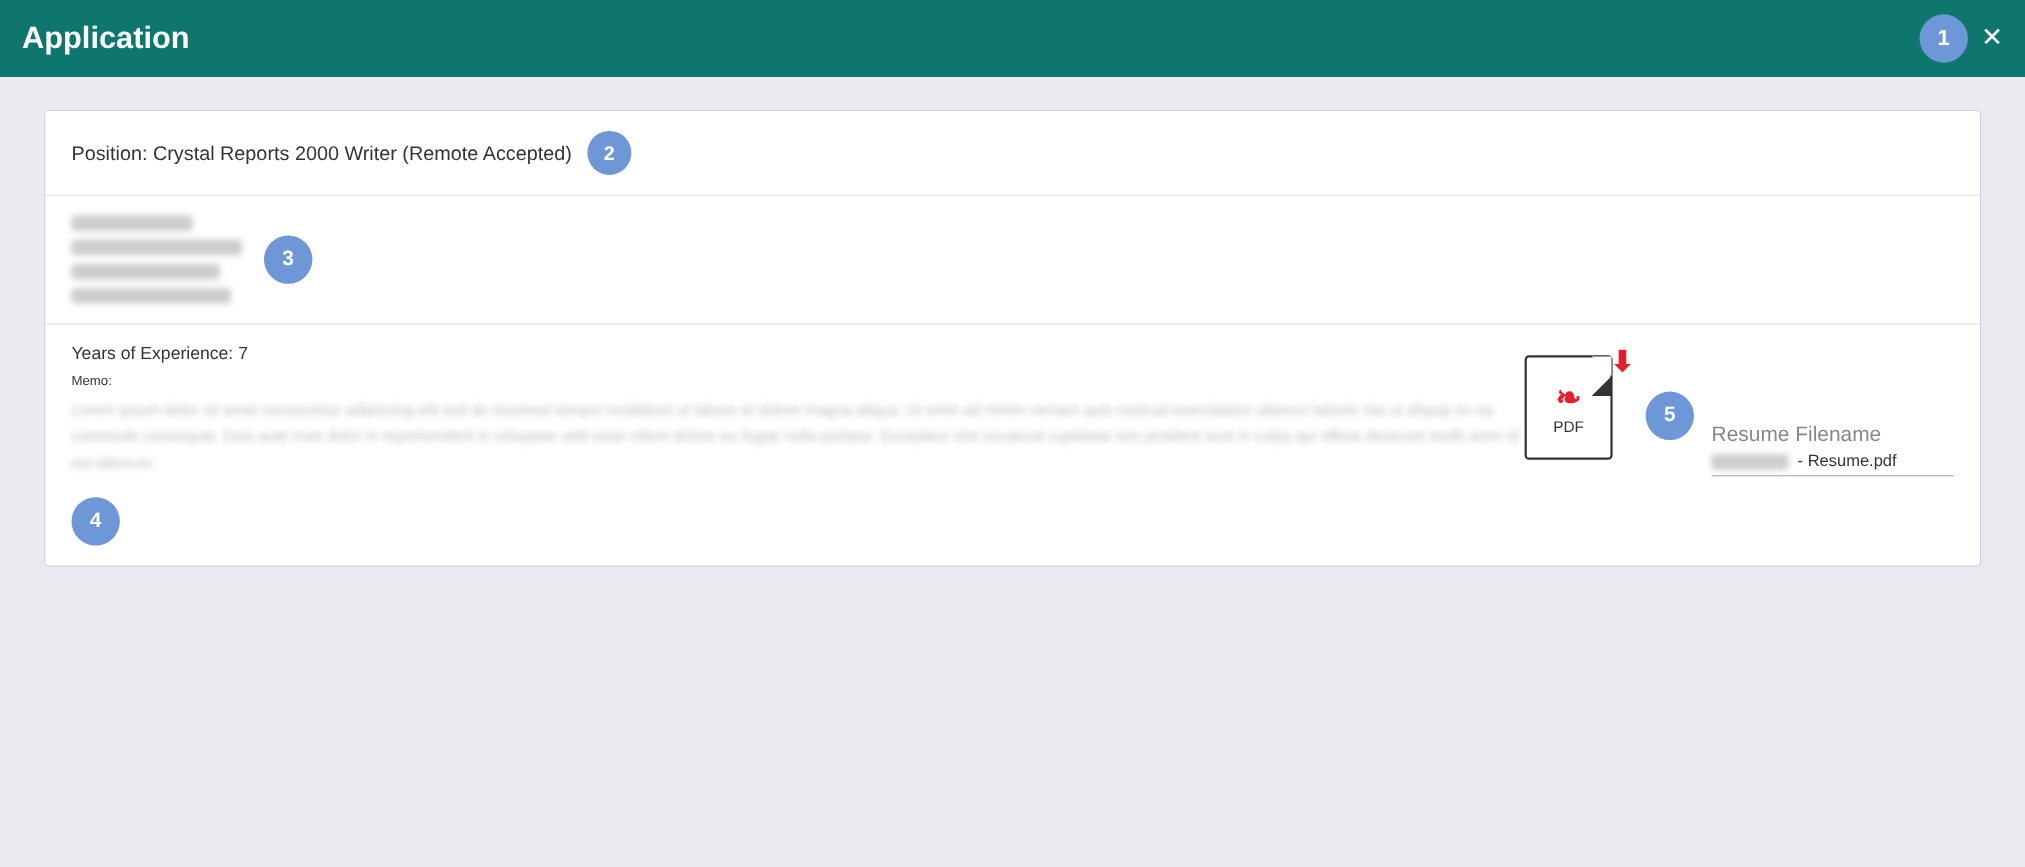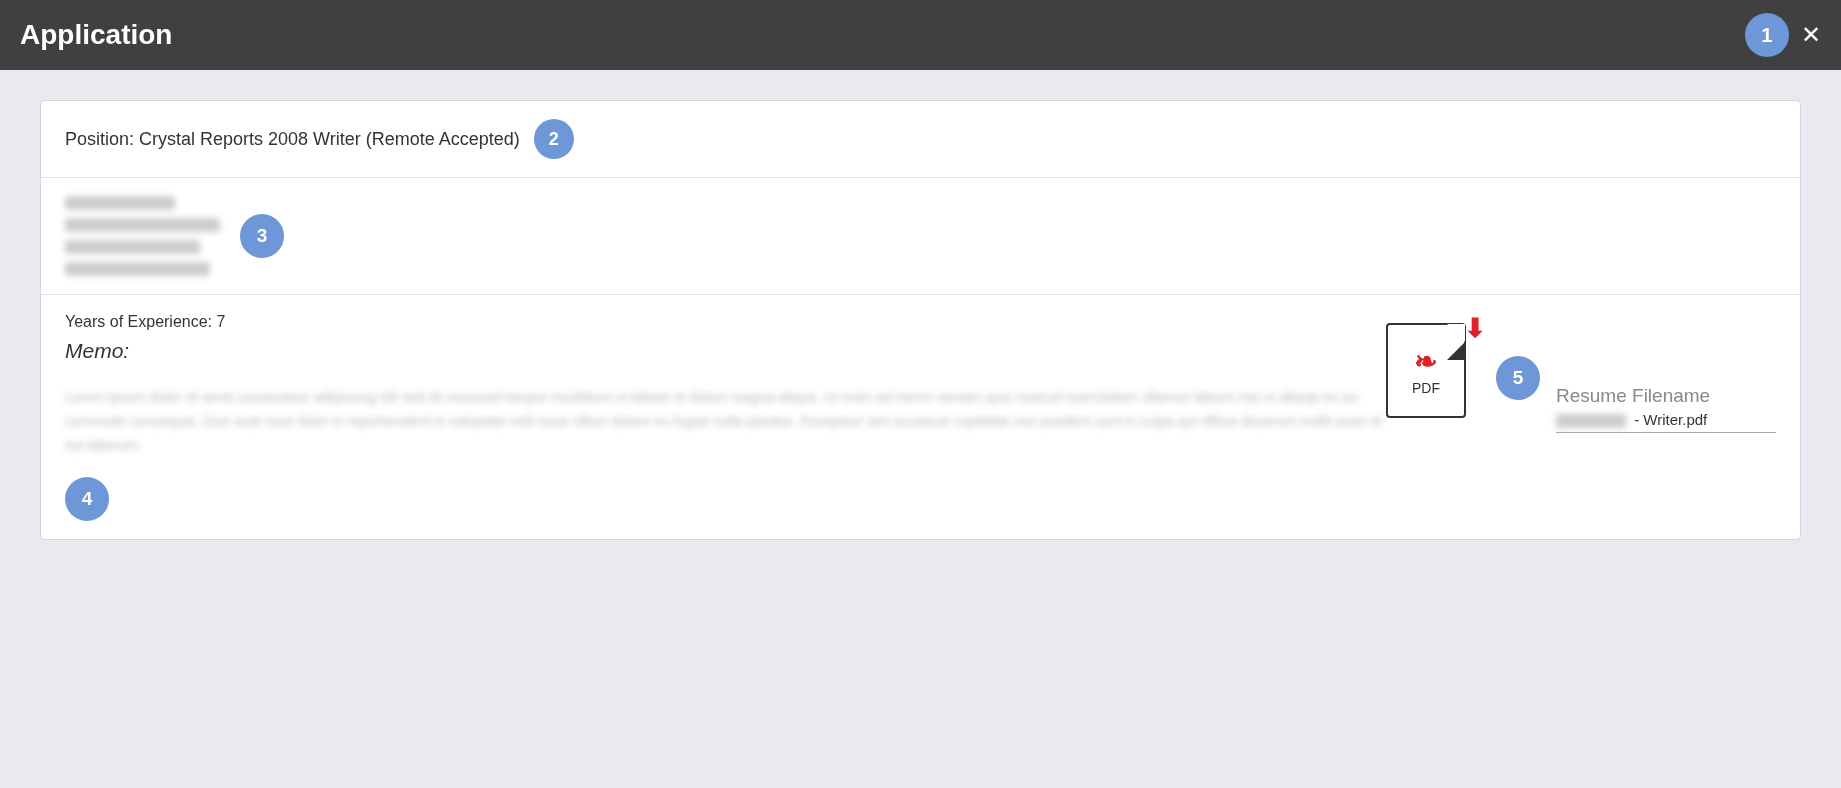--- a/index.html
+++ b/index.html
@@ -5,21 +5,21 @@
     * { box-sizing: border-box; margin: 0; padding: 0; }
     body {
       font-family: Arial, sans-serif;
       background: #e8eaf0;
       width: 1841px;
       min-height: 788px;
     }
 
     
     .header {
-      background: #404040;
+      background: #0f766e;
       color: white;
       padding: 0 20px;
       height: 70px;
       display: flex;
       align-items: center;
       justify-content: space-between;
       position: relative;
     }
     .header-title {
       font-size: 28px;
@@ -131,24 +131,23 @@
     }
     .details-left {
       flex: 1;
     }
     .years-exp {
       font-size: 16px;
       color: #333;
       margin-bottom: 8px;
     }
     .memo-label {
-      font-size: 21px;
-      color: #333;
-      margin-bottom: 23px;
-      font-style: italic;
+      font-size: 12px;
+      color: #333;
+      margin-bottom: 8px;
     }
     .memo-text {
       font-size: 14px;
       color: #bbb;
       line-height: 1.7;
       filter: blur(3px);
     }
 
     .details-right {
       display: flex;
@@ -287,21 +286,21 @@
   <div class="header-right">
     <div class="badge-circle">1</div>
     <button class="close-btn">✕</button>
   </div>
 </div>
 
 <div class="content-area">
   <div class="card">
 
     <div class="position-row">
-      <span>Position: Crystal Reports 2008 Writer (Remote Accepted)</span>
+      <span>Position: Crystal Reports 2000 Writer (Remote Accepted)</span>
       <div class="badge-2">2</div>
     </div>
 
     <div class="personal-row">
       <div class="blurred-block">
         <div class="blur-line" style="width:110px"></div>
         <div class="blur-line" style="width:155px"></div>
         <div class="blur-line" style="width:135px"></div>
         <div class="blur-line" style="width:145px"></div>
       </div>
@@ -325,21 +324,21 @@
                 <span class="pdf-label">PDF</span>
               </div>
               <span class="download-arrow">⬇</span>
             </div>
             <div class="badge-5">5</div>
           </div>
           <div class="resume-section">
             <span class="resume-label">Resume Filename</span>
             <div class="resume-filename">
               <span class="resume-filename-blur"></span>
-              <span>- Writer.pdf</span>
+              <span>- Resume.pdf</span>
             </div>
           </div>
         </div>
       </div>
     </div>
 
   </div>
 </div>
 
 </body></html>

